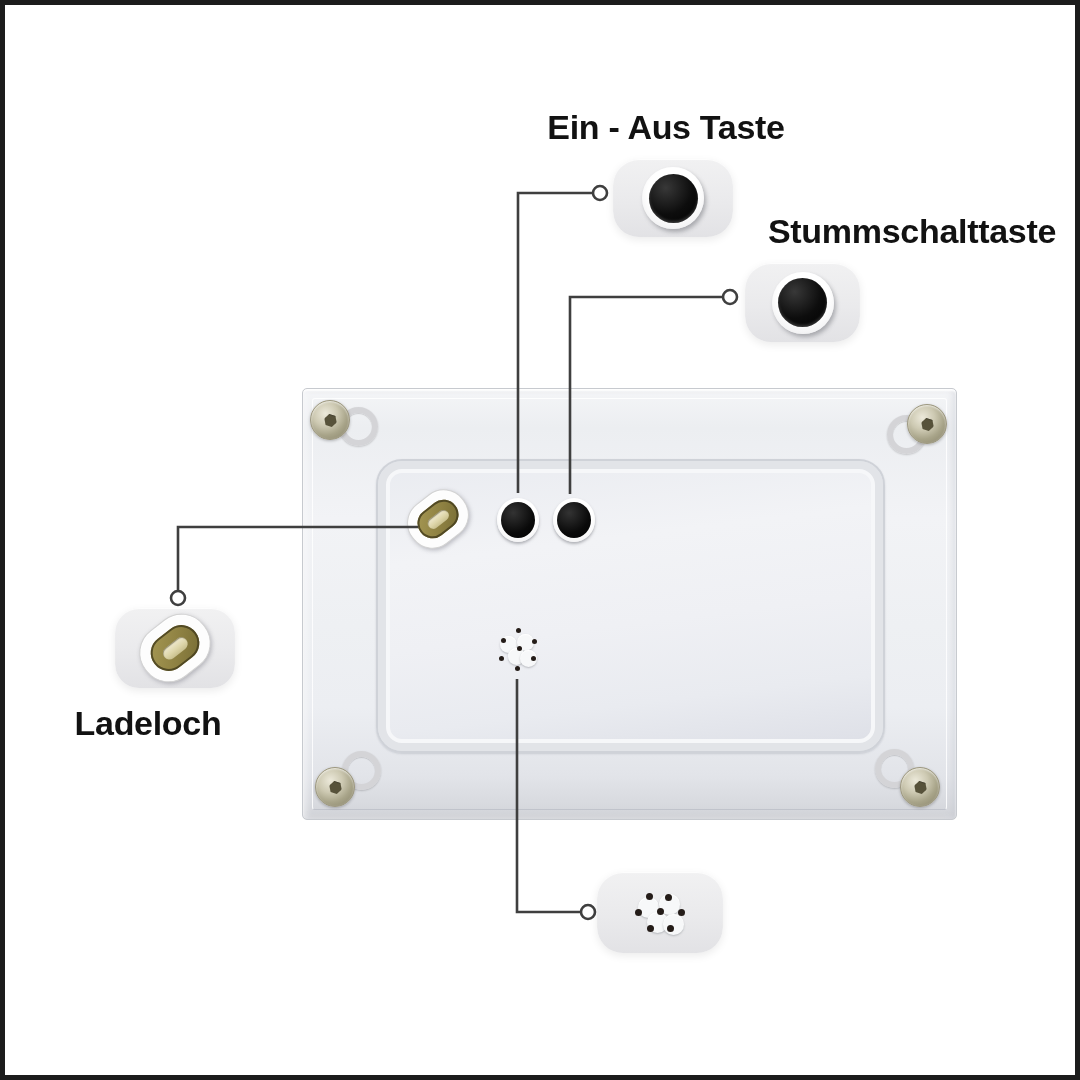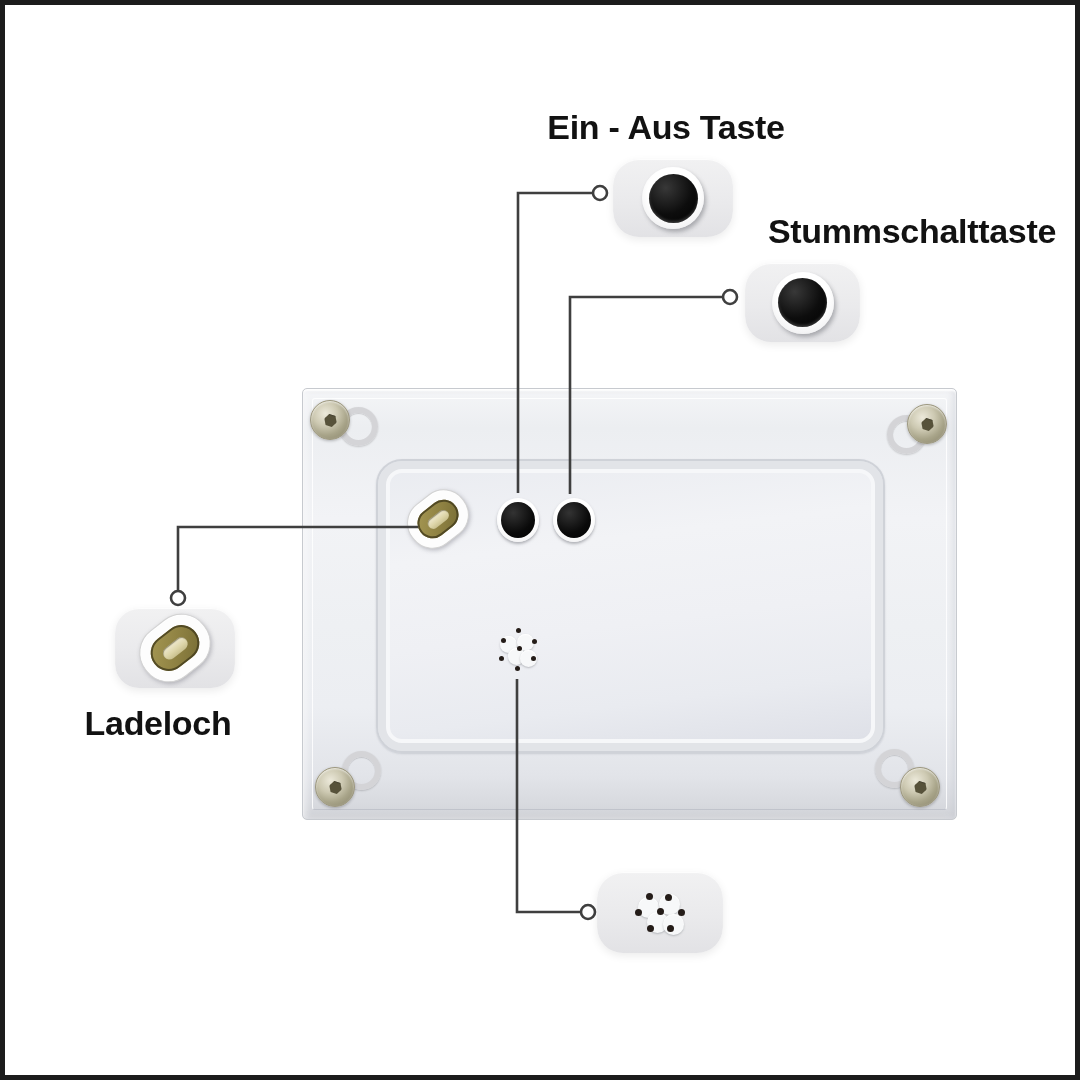--- a/index.html
+++ b/index.html
@@ -99,21 +99,21 @@
 
   .speaker-callout{position:relative;width:72px;height:72px;}
   .speaker-callout .bump{width:21px;height:21px;}
   .speaker-callout .dot{width:7px;height:7px;}
 
   
   .label{position:absolute;z-index:7;transform:translateX(-50%);white-space:nowrap;
     color:var(--label-text,#121212);font-size:34px;font-weight:700;letter-spacing:-.3px;line-height:1.15;}
   .label-power{left:666px;top:108px;}
   .label-mute{left:912px;top:212px;}
-  .label-charge{left:158px;top:704px;text-align:center;}
+  .label-charge{left:148px;top:704px;text-align:center;}
   .label-speaker{left:708px;top:956px;}
 </style>
 </head>
 <body>
 
 <div class="canvas">
 
   <svg class="lines" width="1080" height="1080" viewBox="0 0 1080 1080" aria-hidden="true">
     <path d="M593,193 L518,193 L518,493"></path>
     <circle cx="600" cy="193" r="7"></circle>

